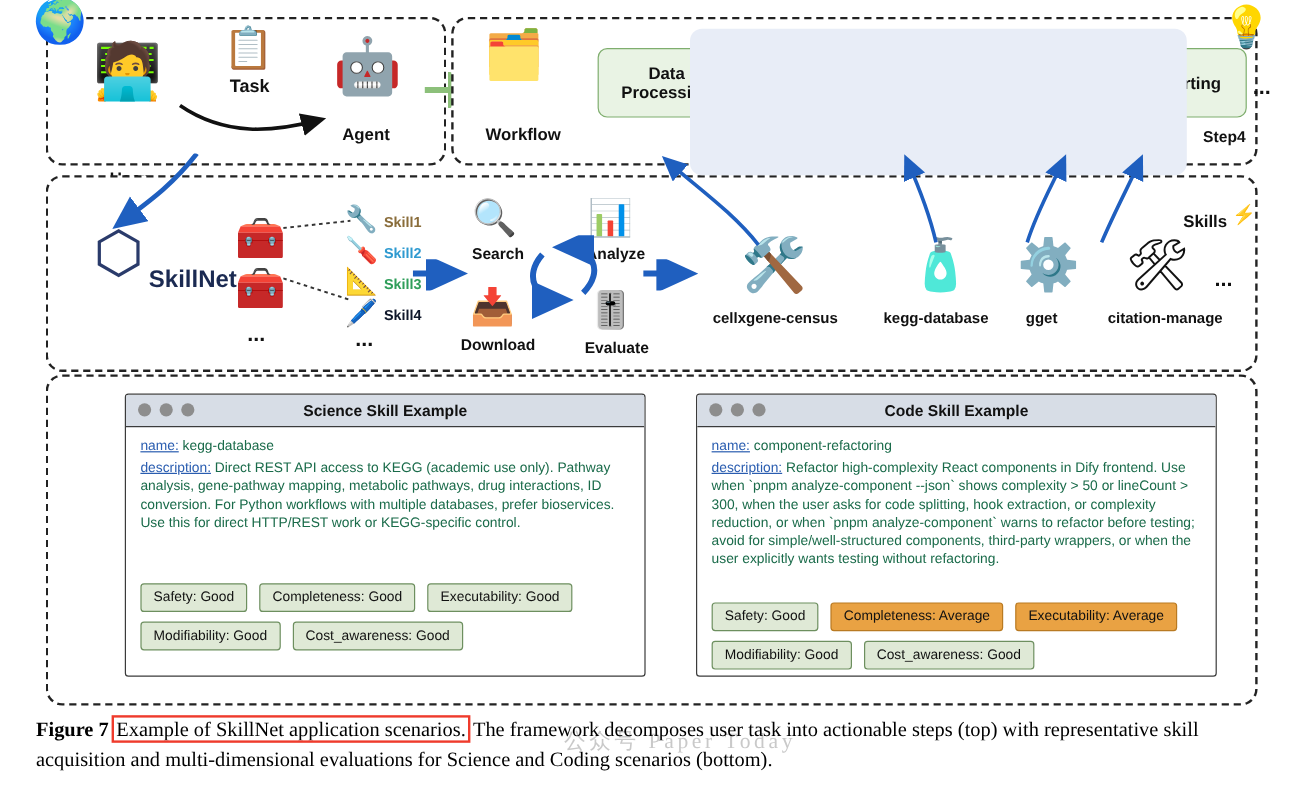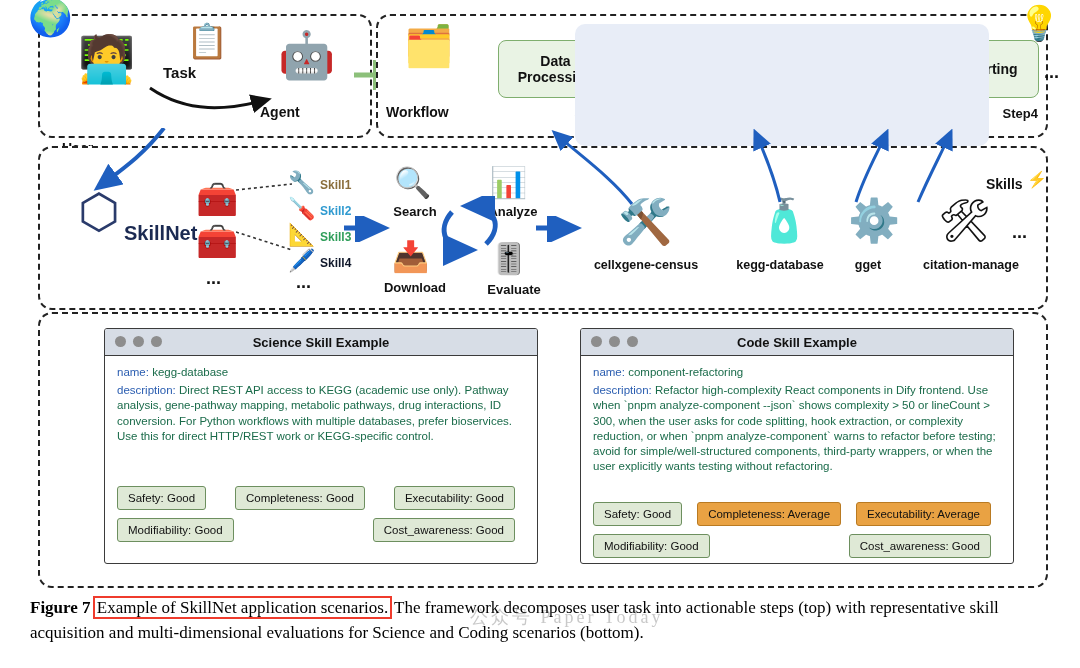--- a/index.html
+++ b/index.html
@@ -11,21 +11,21 @@
 
   
   .dashed{
     position:absolute;border:2px dashed #222;border-radius:14px;background:#fff;
   }
 
   
   #topLeft{left:38px;top:14px;width:330px;height:120px;}
   #topRight{left:376px;top:14px;width:668px;height:120px;}
 
-  .lbl{font-weight:bold;text-align:left;}
+  .lbl{font-weight:bold;text-align:center;}
 
   
   .glyph{position:absolute;line-height:1;user-select:none;}
 
   
   .stepbox{
     position:absolute;background:#e9f3e4;border:1px solid #7fae6e;border-radius:8px;
     display:flex;align-items:center;justify-content:center;text-align:center;
     font-weight:bold;font-size:14px;color:#111;line-height:1.15;
   }
@@ -55,28 +55,28 @@
   }
   .cardBar{
     height:26px;background:#d7dde6;border-bottom:1px solid #3b3b3b;
     display:flex;align-items:center;position:relative;
   }
   .dots{position:absolute;left:10px;top:7px;display:flex;gap:7px;}
   .dot{width:11px;height:11px;border-radius:50%;background:#8d8d8d;}
   .cardTitle{width:100%;text-align:center;font-weight:bold;font-size:13px;color:#111;}
   .cardBody{padding:9px 12px 6px 12px;}
   .mono{color:#1a6b4a;font-size:11.5px;line-height:1.32;}
-  .kname{color:#2a5db0;}
+  .kname{color:#2a5db0;text-decoration:underline;}
   .pill{
     display:inline-flex;align-items:center;justify-content:center;
     border:1px solid #6d8f5f;background:#dfe9d6;border-radius:3px;
     font-size:11.5px;padding:5px 10px;color:#111;margin:0 10px 8px 0;
   }
   .pill.avg{background:#e9a243;border-color:#b97a22;}
-  .pillrow{padding:12px 12px;display:flex;flex-wrap:wrap;justify-content:space-between;}
+  .pillrow{padding:12px 12px;display:flex;flex-wrap:wrap;}
 
   
   .caption{
     position:absolute;left:30px;top:596px;width:1030px;
     font-family:"Liberation Serif", serif;font-size:17px;line-height:1.45;color:#000;
   }
   .capBold{font-weight:bold;}
   .capHi{outline:2px solid #ef3b2c;padding:0 2px;}
 
   .wm{

